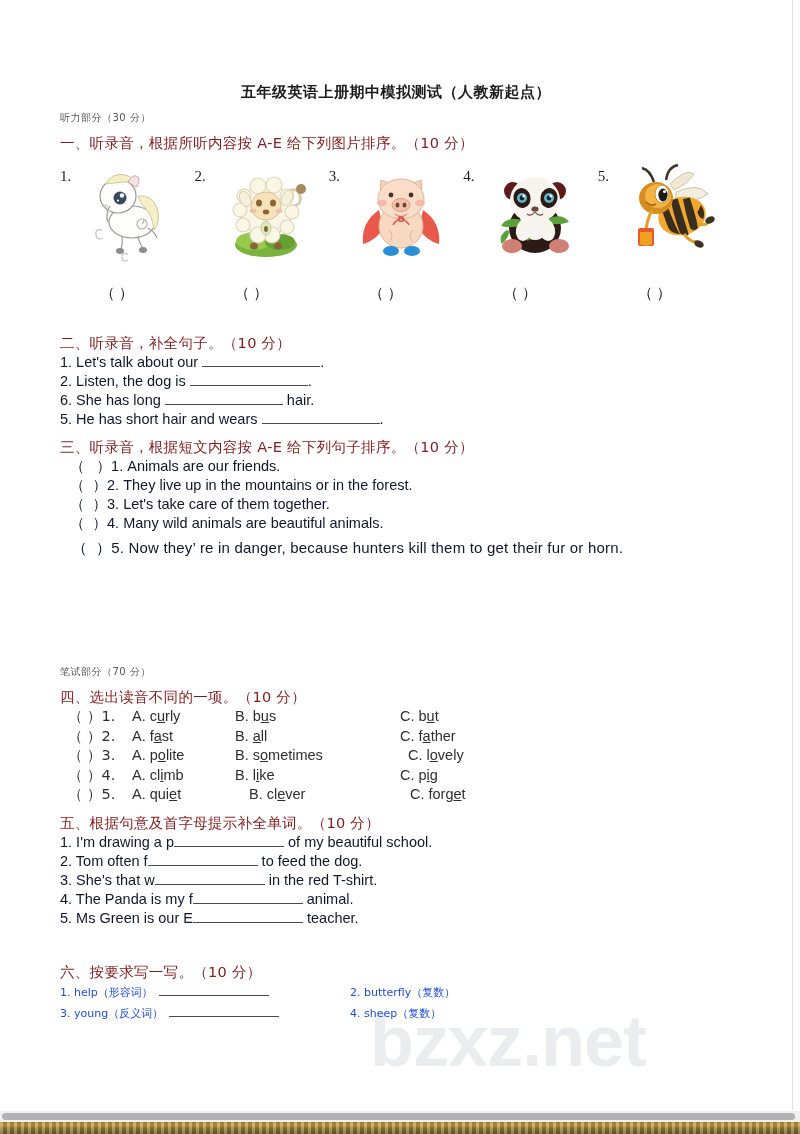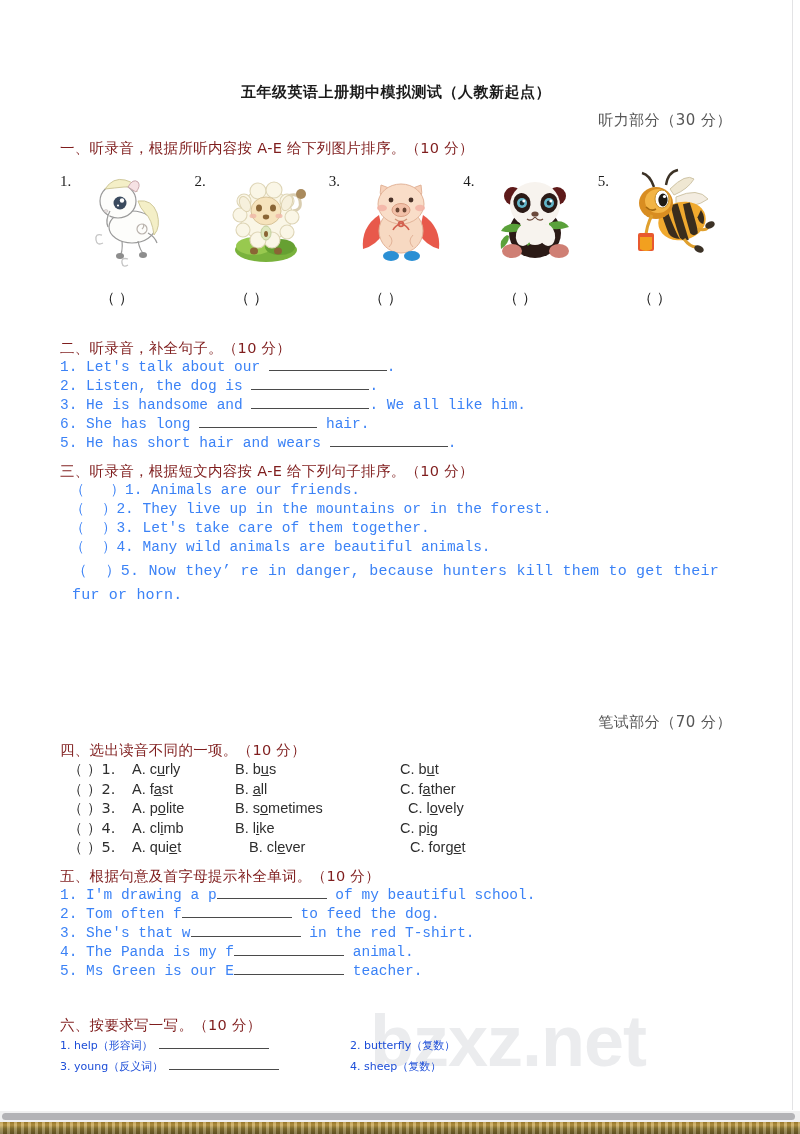--- a/index.html
+++ b/index.html
@@ -50,41 +50,40 @@
     text-align: center;
     font-size: 15px;
     font-weight: bold;
     color: #1b1b1b;
     margin: 0;
     padding-top: 83px;
     letter-spacing: .5px;
     position: relative; z-index: 2;
   }
   .part-heading {
-    text-align: right;
-    font-size: 15px;
+    text-align: left;
+    font-size: 10px;
     color: #565656;
     margin-top: 9px;
     letter-spacing: .5px;
     position: relative; z-index: 2;
   }
   .sec-heading {
     font-size: 14.5px;
     color: #7f1d1d;
     margin-top: 9px;
     letter-spacing: .3px;
     position: relative; z-index: 2;
   }
   .q-line {
     font-size: 14.5px;
-    color: #3b82f6;
+    color: #0f172a;
     line-height: 19px;
     position: relative; z-index: 2;
     white-space: pre-wrap;
-    font-family: Liberation Mono, monospace;
   }
   .blank {
     display: inline-block;
     border-bottom: 1px solid #4a4a4a;
     vertical-align: baseline;
   }
   .ul { text-decoration: underline; text-underline-offset: 1px; }
 
   
   .pic-row {
@@ -347,21 +346,20 @@
       <span class="paren-cell">（     ）</span>
     </div>
 
     <div class="spacer-md"></div>
 
     <div class="sec-heading cn">二、听录音，补全句子。（10 分）</div>
 
     <div>
       <div class="q-line"><span>1. Let's talk about our </span><span class="blank" style="width:118px"></span><span>.</span></div>
       <div class="q-line"><span>2. Listen, the dog is </span><span class="blank" style="width:118px"></span><span>.</span></div>
-      <div class="q-line"><span>3. He is handsome and </span><span class="blank" style="width:118px"></span><span>. We all like him.</span></div>
       <div class="q-line"><span>6. She has long </span><span class="blank" style="width:118px"></span><span> hair.</span></div>
       <div class="q-line"><span>5. He has short hair and wears </span><span class="blank" style="width:118px"></span><span>.</span></div>
     </div>
 
     <div class="sec-heading cn">三、听录音，根据短文内容按 A-E 给下列句子排序。（10 分）</div>
 
     <div>
       <div class="q-line" style="padding-left:10px">（   ）1. Animals are our friends.</div>
       <div class="q-line" style="padding-left:10px">（  ）2. They live up in the mountains or in the forest.</div>
       <div class="q-line" style="padding-left:10px">（  ）3. Let's take care of them together.</div>

